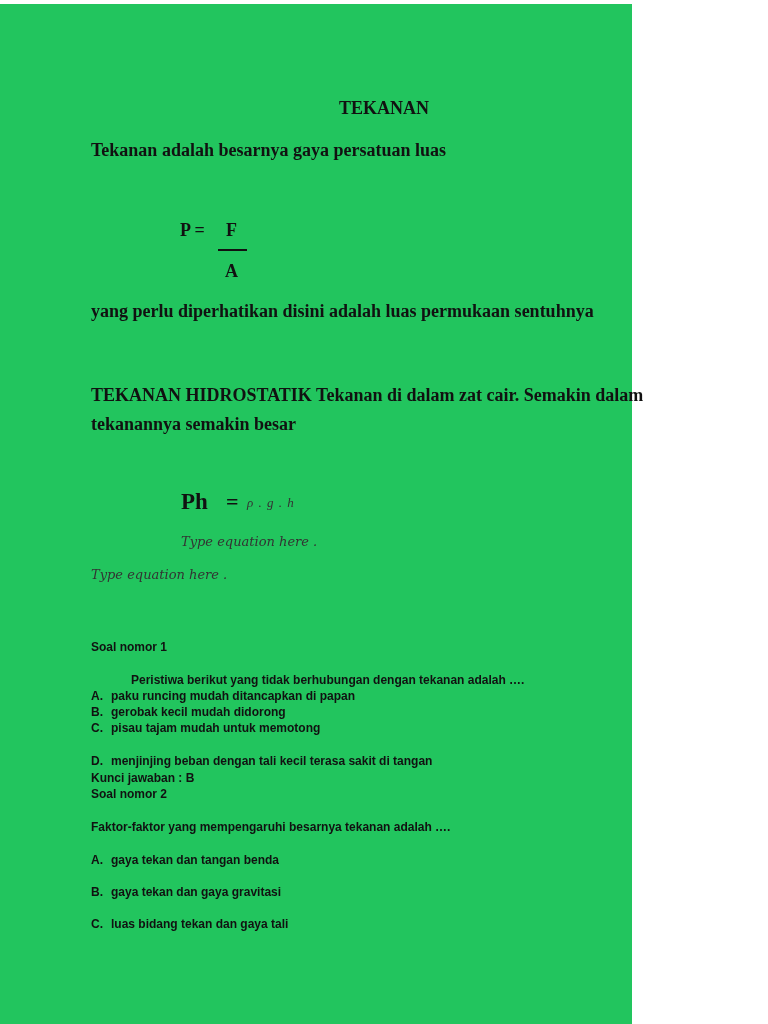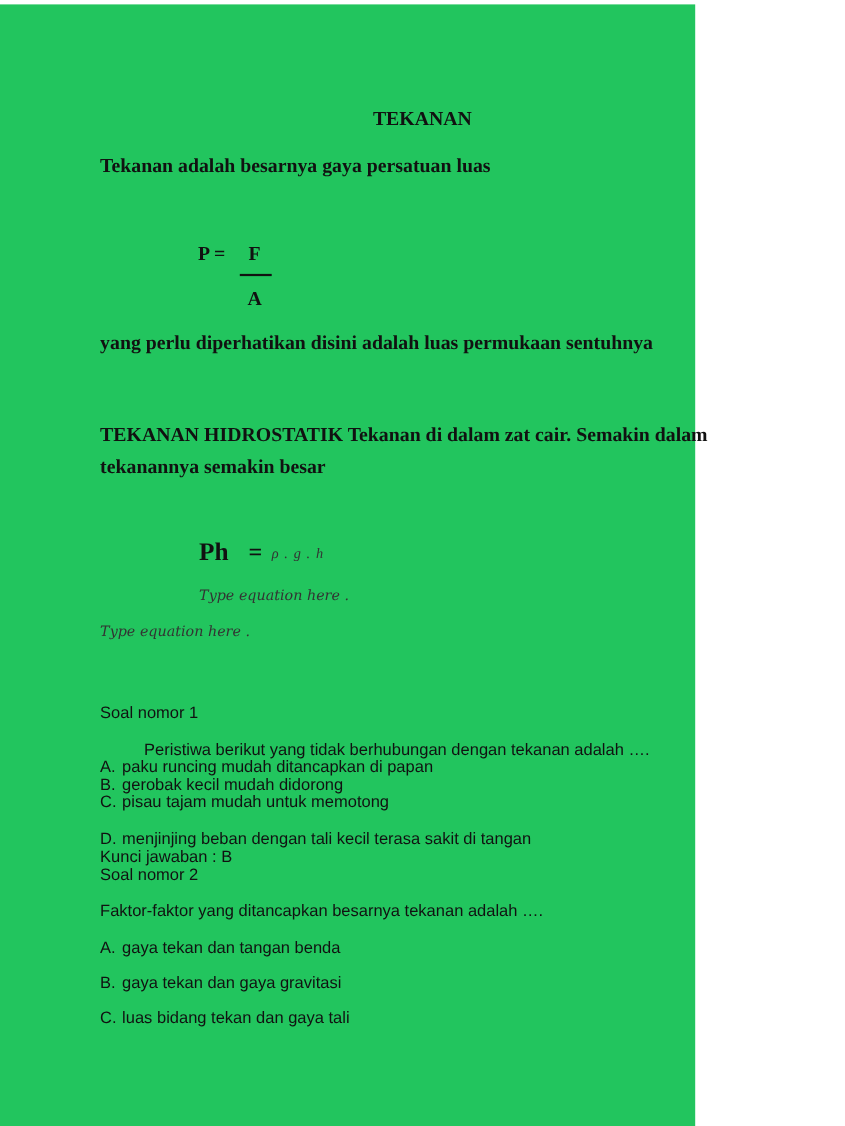--- a/index.html
+++ b/index.html
@@ -18,21 +18,21 @@
     .frac-den { left: 225px; top: 257px; font-size: 18px; font-weight: bold; }
 
     .hydro { left: 91px; top: 377px; font-size: 18px; line-height: 29px; white-space: normal; width: 600px; }
     .hydro .strong { font-weight: bold; }
 
     .ph { left: 181px; top: 485px; font-size: 23px; font-weight: bold; }
     .eq { left: 226px; top: 485px; font-size: 22px; font-weight: bold; }
     .rho { left: 247px; top: 491px; font-size: 13px; font-style: italic; color: #333; letter-spacing: 1px; font-family: Liberation Serif, serif; }
     .placeholder { font-size: 13px; font-style: italic; color: #333; font-family: "DejaVu Serif", serif; }
 
-    .q { font-size: 15px; font-weight: normal; left: 91px; color: #111; }
+    .q { font-size: 12px; font-weight: bold; left: 91px; color: #111; }
     .opt .letter { display: inline-block; width: 20px; }
   </style>
 </head>
 <body>
 
 <div class="page">
 
   <div class="abs serif title">TEKANAN</div>
 
   <div class="abs serif para-b" style="top:136px;">Tekanan adalah besarnya gaya persatuan luas</div>
@@ -62,19 +62,19 @@
     <div class="abs sans q" style="top:669px;padding-left:40px;">Peristiwa berikut yang tidak berhubungan dengan tekanan adalah ….</div>
     <div class="abs sans q opt" style="top:685px;"><span class="letter">A.</span><span>paku runcing mudah ditancapkan di papan</span></div>
     <div class="abs sans q opt" style="top:701px;"><span class="letter">B.</span><span>gerobak kecil mudah didorong</span></div>
     <div class="abs sans q opt" style="top:717px;"><span class="letter">C.</span><span>pisau tajam mudah untuk memotong</span></div>
     <div class="abs sans q opt" style="top:734px;margin-top:16px;"><span class="letter">D.</span><span>menjinjing beban dengan tali kecil terasa sakit di tangan</span></div>
     <div class="abs sans q" style="top:767px;">Kunci jawaban : B</div>
   </div>
 
   <div>
     <div class="abs sans q" style="top:783px;">Soal nomor 2</div>
-    <div class="abs sans q" style="top:816px;">Faktor-faktor yang ditancapkan besarnya tekanan adalah ….</div>
+    <div class="abs sans q" style="top:816px;">Faktor-faktor yang mempengaruhi besarnya tekanan adalah ….</div>
     <div class="abs sans q opt" style="top:849px;"><span class="letter">A.</span><span>gaya tekan dan tangan benda</span></div>
     <div class="abs sans q opt" style="top:881px;"><span class="letter">B.</span><span>gaya tekan dan gaya gravitasi</span></div>
     <div class="abs sans q opt" style="top:913px;"><span class="letter">C.</span><span>luas bidang tekan dan gaya tali</span></div>
   </div>
 
 </div>
 
 </body></html>

